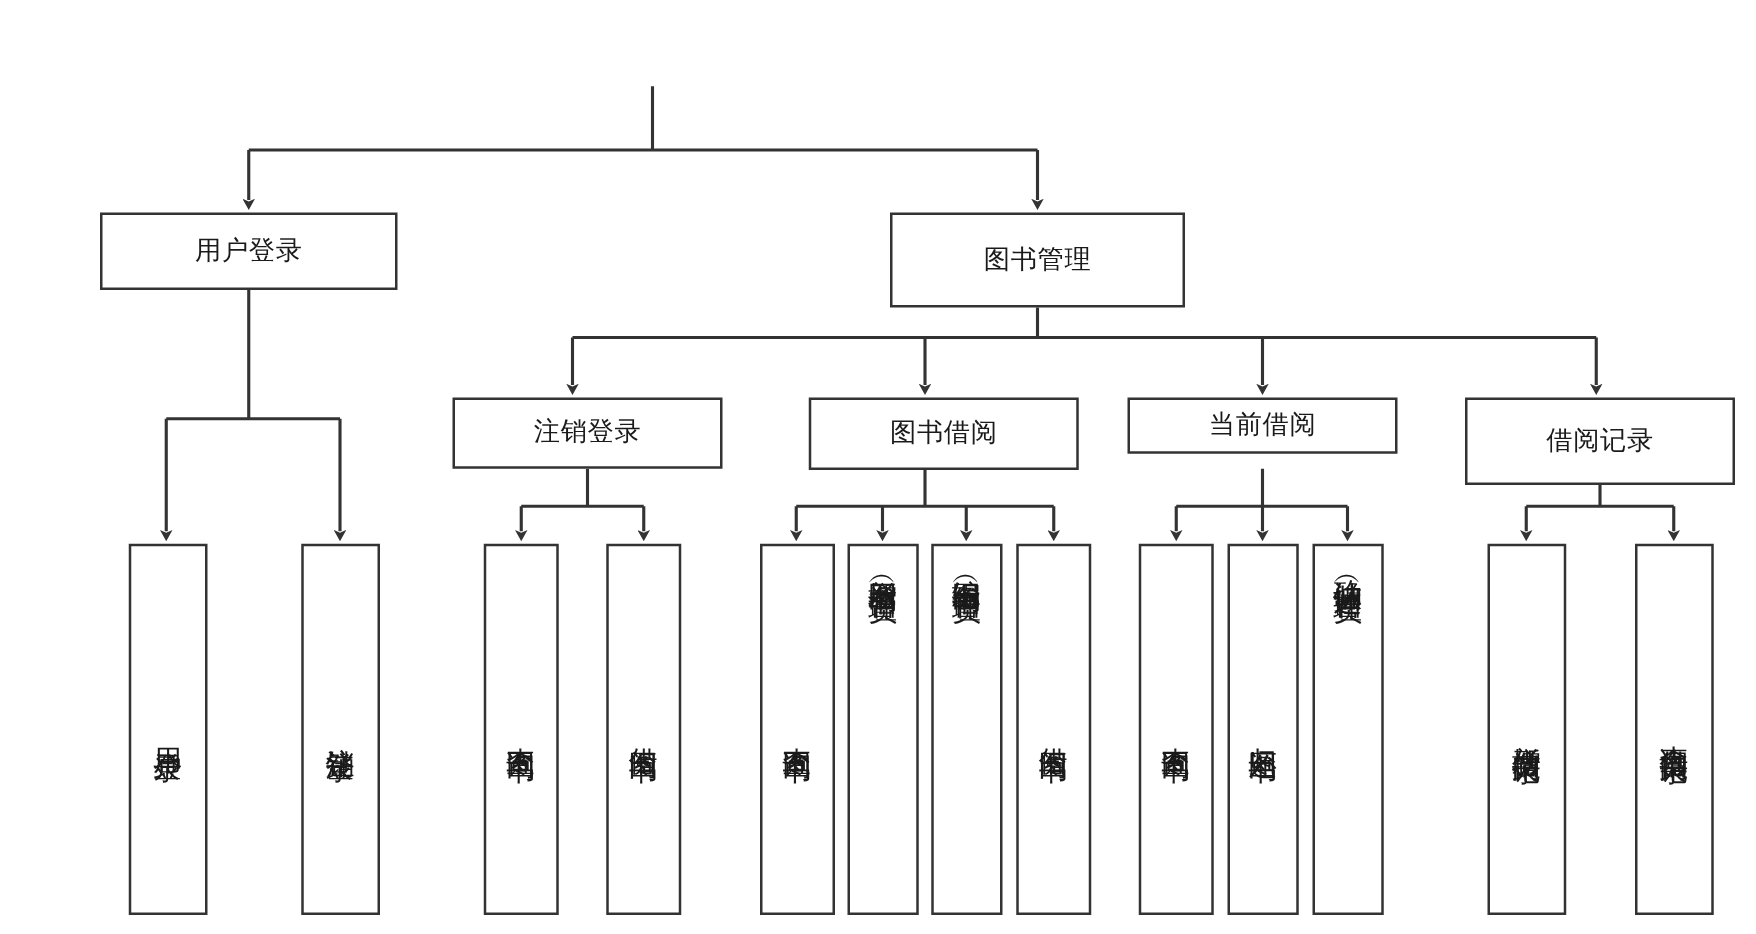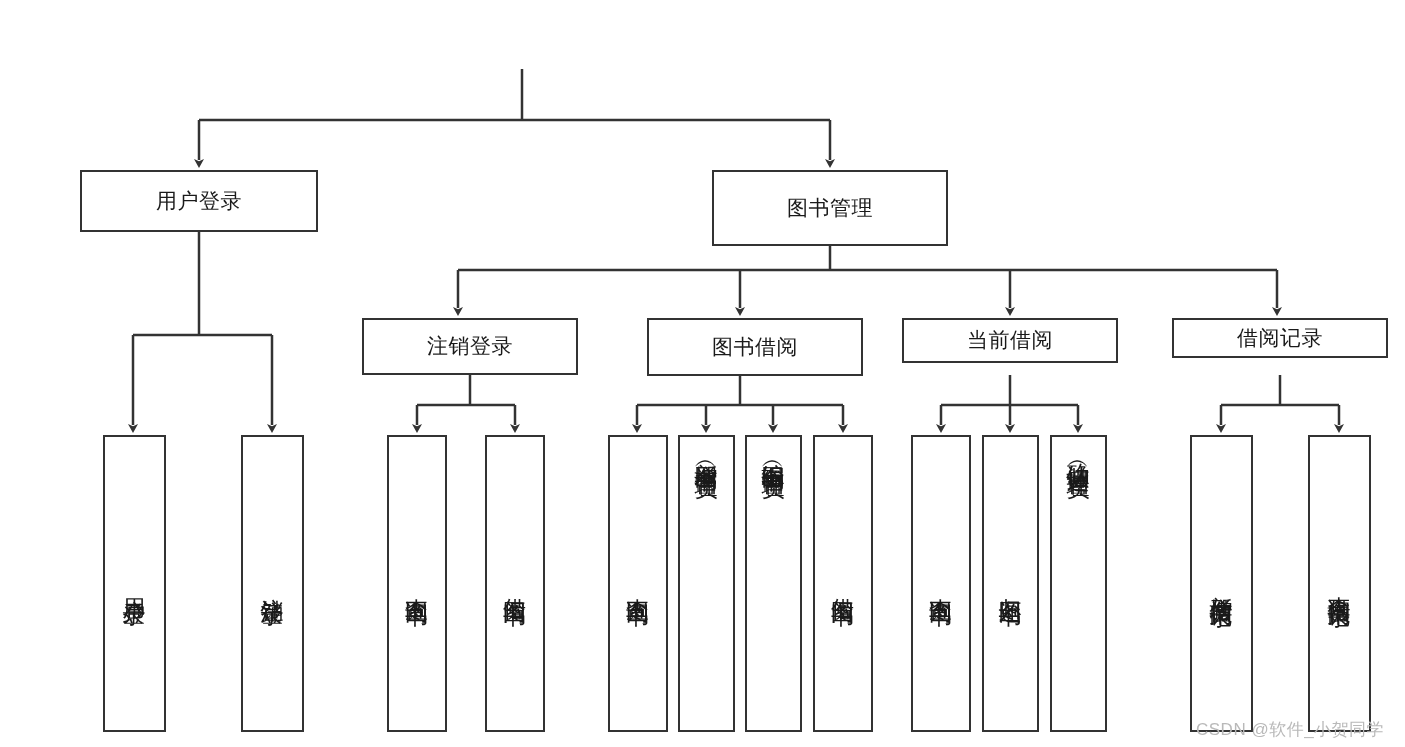--- a/index.html
+++ b/index.html
@@ -137,21 +137,21 @@
 
   <div class="node horiz" id="n-l2-0" style="left: 362px; top: 318px; width: 216px; height: 57px;">
     <span class="label">注销登录</span>
   </div>
   <div class="node horiz" id="n-l2-1" style="left: 632px; top: 318px; width: 216px; height: 58px; margin-left: 15px;">
     <span class="label">图书借阅</span>
   </div>
   <div class="node horiz" id="n-l2-2" style="left: 902px; top: 318px; width: 216px; height: 45px;">
     <span class="label">当前借阅</span>
   </div>
-  <div class="node horiz" id="n-l2-3" style="left: 1172px; top: 318px; width: 216px; height: 40px;">
+  <div class="node horiz" id="n-l2-3" style="left: 1172px; top: 318px; width: 216px; height: 70px;">
     <span class="label">借阅记录</span>
   </div>
 
   <div class="node vert mid" id="n-lf-0" style="left: 103px; top: 435px; width: 63px; height: 297px;">
     <span class="label">用户登录</span>
   </div>
   <div class="node vert mid" id="n-lf-1" style="left: 241px; top: 435px; width: 63px; height: 297px;">
     <span class="label">注销登录</span>
   </div>
   <div class="node vert mid" id="n-lf-2" style="left: 387px; top: 435px; width: 60px; height: 297px;">
@@ -181,15 +181,14 @@
   <div class="node vert" id="n-lf-10" style="left: 1050px; top: 435px; width: 57px; height: 297px;">
     <span class="label">确认归还（管理员）</span>
   </div>
   <div class="node vert mid" id="n-lf-11" style="left: 1190px; top: 435px; width: 63px; height: 297px;">
     <span class="label">新增借阅记录</span>
   </div>
   <div class="node vert mid" id="n-lf-12" style="left: 1308px; top: 435px; width: 63px; height: 297px;">
     <span class="label">查询借阅记录</span>
   </div>
 
-  <div class="watermark" id="wm" style="left: 1196px; top: 718px; color: rgb(185, 185, 185);">CSDN @软件_小贺同学</div>
 
 </div>
 
 </body></html>

